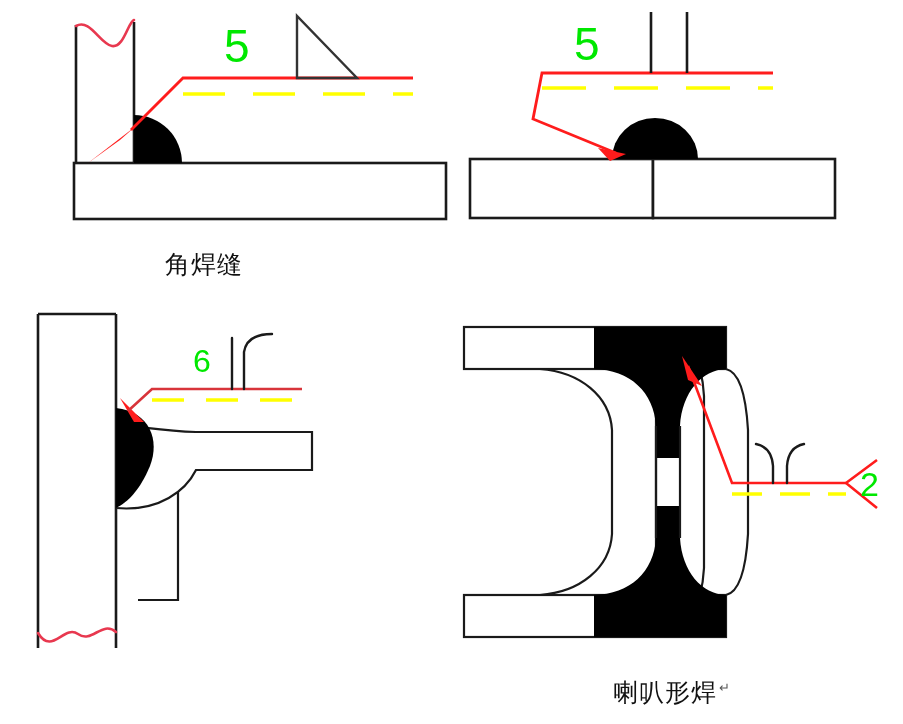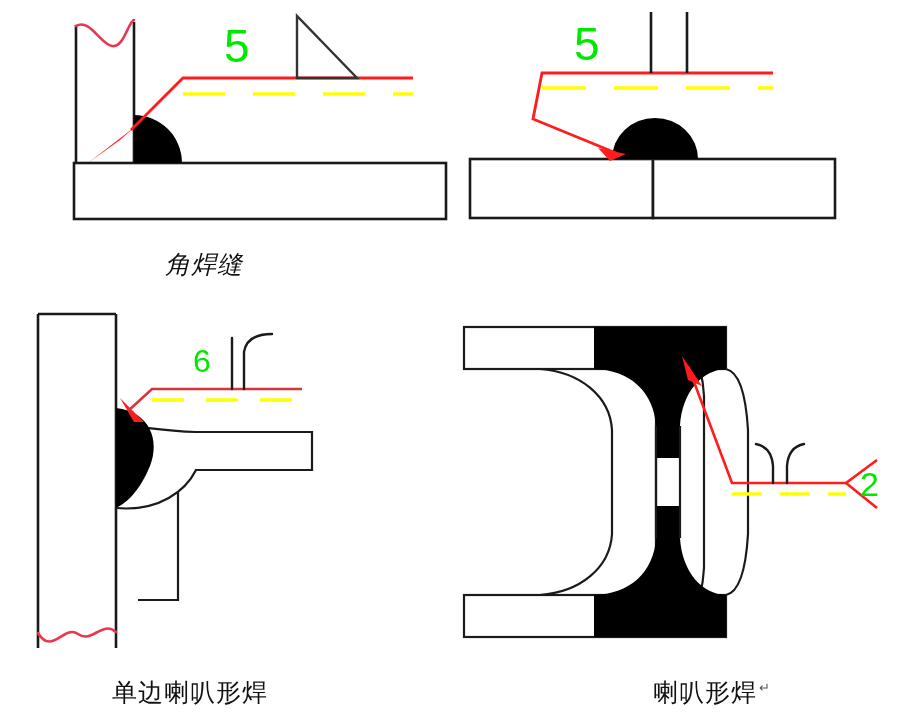--- a/index.html
+++ b/index.html
@@ -42,21 +42,21 @@
 
       <path d="M131 130 L183 78 L413 78" fill="none" stroke="#ff1c1c" stroke-width="2.8" stroke-linejoin="miter"></path>
 
       <path d="M183 94 L413 94" fill="none" stroke="#ffff00" stroke-width="3.4" stroke-dasharray="42 28"></path>
 
       <path d="M297 16 L297 78 L357 78 Z" fill="none" stroke="#333333" stroke-width="2.4"></path>
 
       <text x="224" y="62" font-family="Liberation Sans, sans-serif" font-size="46" fill="#00e800">5</text>
     </svg>
   </div>
-  <div class="caption" style="left:165px;top:248px;font-style:italic;">
+  <div class="caption" style="left:165px;top:248px;">
     <span>角焊缝</span><span class="pilcrow"></span>
   </div>
 
   <div class="panel" style="left:450px;top:0px;width:453px;height:240px;">
     <svg width="453" height="240" viewBox="0 0 453 240">
 
       <rect x="20" y="159" width="183" height="59" fill="#ffffff" stroke="#1a1a1a" stroke-width="2.6"></rect>
 
       <rect x="203" y="159" width="182" height="59" fill="#ffffff" stroke="#1a1a1a" stroke-width="2.6"></rect>
 
@@ -91,23 +91,20 @@
 
       <path d="M128 121 L152 99 L302 99" fill="none" stroke="#d8343a" stroke-width="2.6"></path>
 
       <path d="M152 110 L302 110" fill="none" stroke="#ffff00" stroke-width="3.4" stroke-dasharray="32 22"></path>
 
       <path d="M232 48 L232 99 M244 99 L244 62 C 246 50, 256 44, 272 44" fill="none" stroke="#1a1a1a" stroke-width="2.4" stroke-linecap="round"></path>
 
       <text x="193" y="82" font-family="Liberation Sans, sans-serif" font-size="32" fill="#00e800">6</text>
     </svg>
   </div>
-  <div class="caption" style="left:112px;top:676px;">
-    <span>单边喇叭形焊</span><span class="pilcrow"></span>
-  </div>
 
   <div class="panel" style="left:440px;top:300px;width:463px;height:370px;">
     <svg width="463" height="370" viewBox="0 0 463 370">
 
       <rect x="24" y="27" width="262" height="42" fill="#ffffff" stroke="#1a1a1a" stroke-width="2.2"></rect>
 
       <rect x="24" y="295" width="262" height="42" fill="#ffffff" stroke="#1a1a1a" stroke-width="2.2"></rect>
 
       <path d="M154 27 C 190 30, 214 58, 216 96 L216 268 C 214 306, 190 334, 154 337
                M100 69 C 140 72, 170 96, 172 130 L172 234 C 170 268, 140 292, 100 295" fill="none" stroke="#1a1a1a" stroke-width="2.2"></path>
@@ -130,17 +127,17 @@
       <path d="M406 183 L437 160 M406 183 L437 208" fill="none" stroke="#ff1c1c" stroke-width="2.6"></path>
 
       <path d="M292 194 L406 194" fill="none" stroke="#ffff00" stroke-width="3.4" stroke-dasharray="30 18"></path>
 
       <path d="M333 183 L333 166 C 332 152, 326 146, 316 144
                M347 183 L347 166 C 348 152, 354 146, 364 144" fill="none" stroke="#1a1a1a" stroke-width="2.4" stroke-linecap="round"></path>
 
       <text x="420" y="196" font-family="Liberation Sans, sans-serif" font-size="34" fill="#00e800">2</text>
     </svg>
   </div>
-  <div class="caption" style="left:613px;top:676px;margin-left:40px;">
+  <div class="caption" style="left:613px;top:676px;">
     <span>喇叭形焊</span><span class="pilcrow">↵</span>
   </div>
 
 </div>
 
 </body></html>

